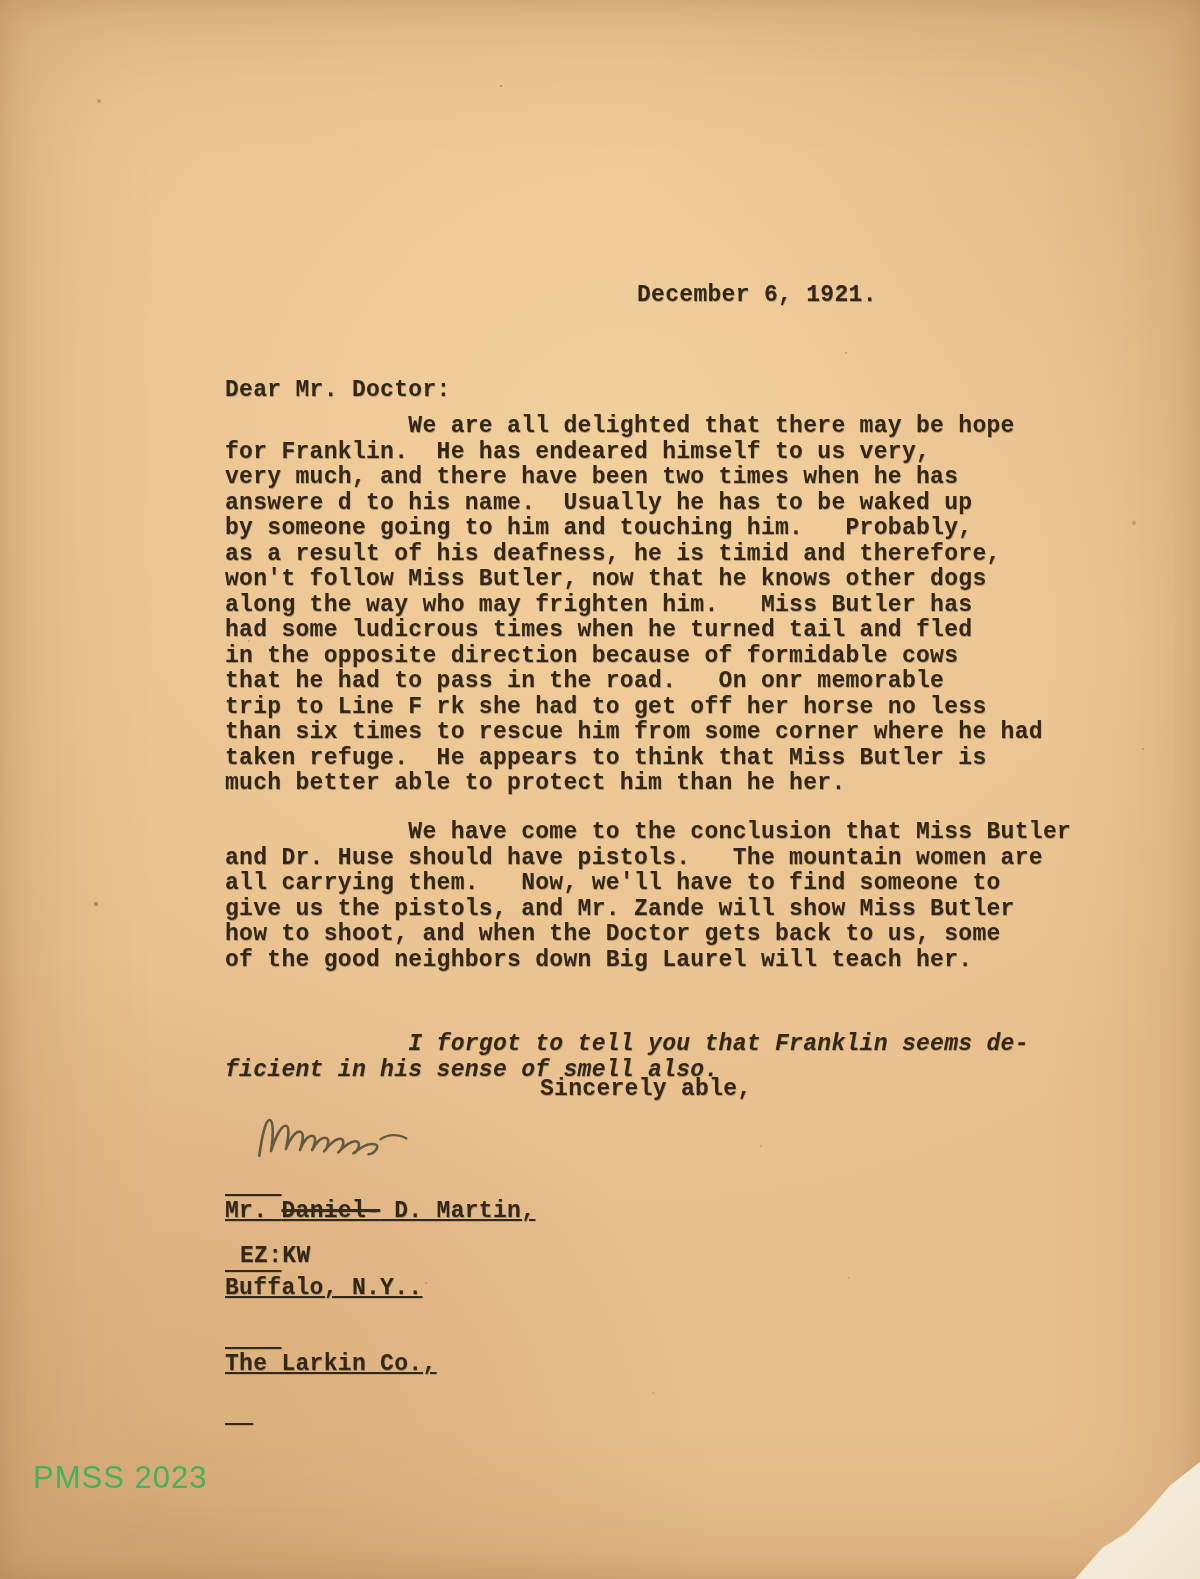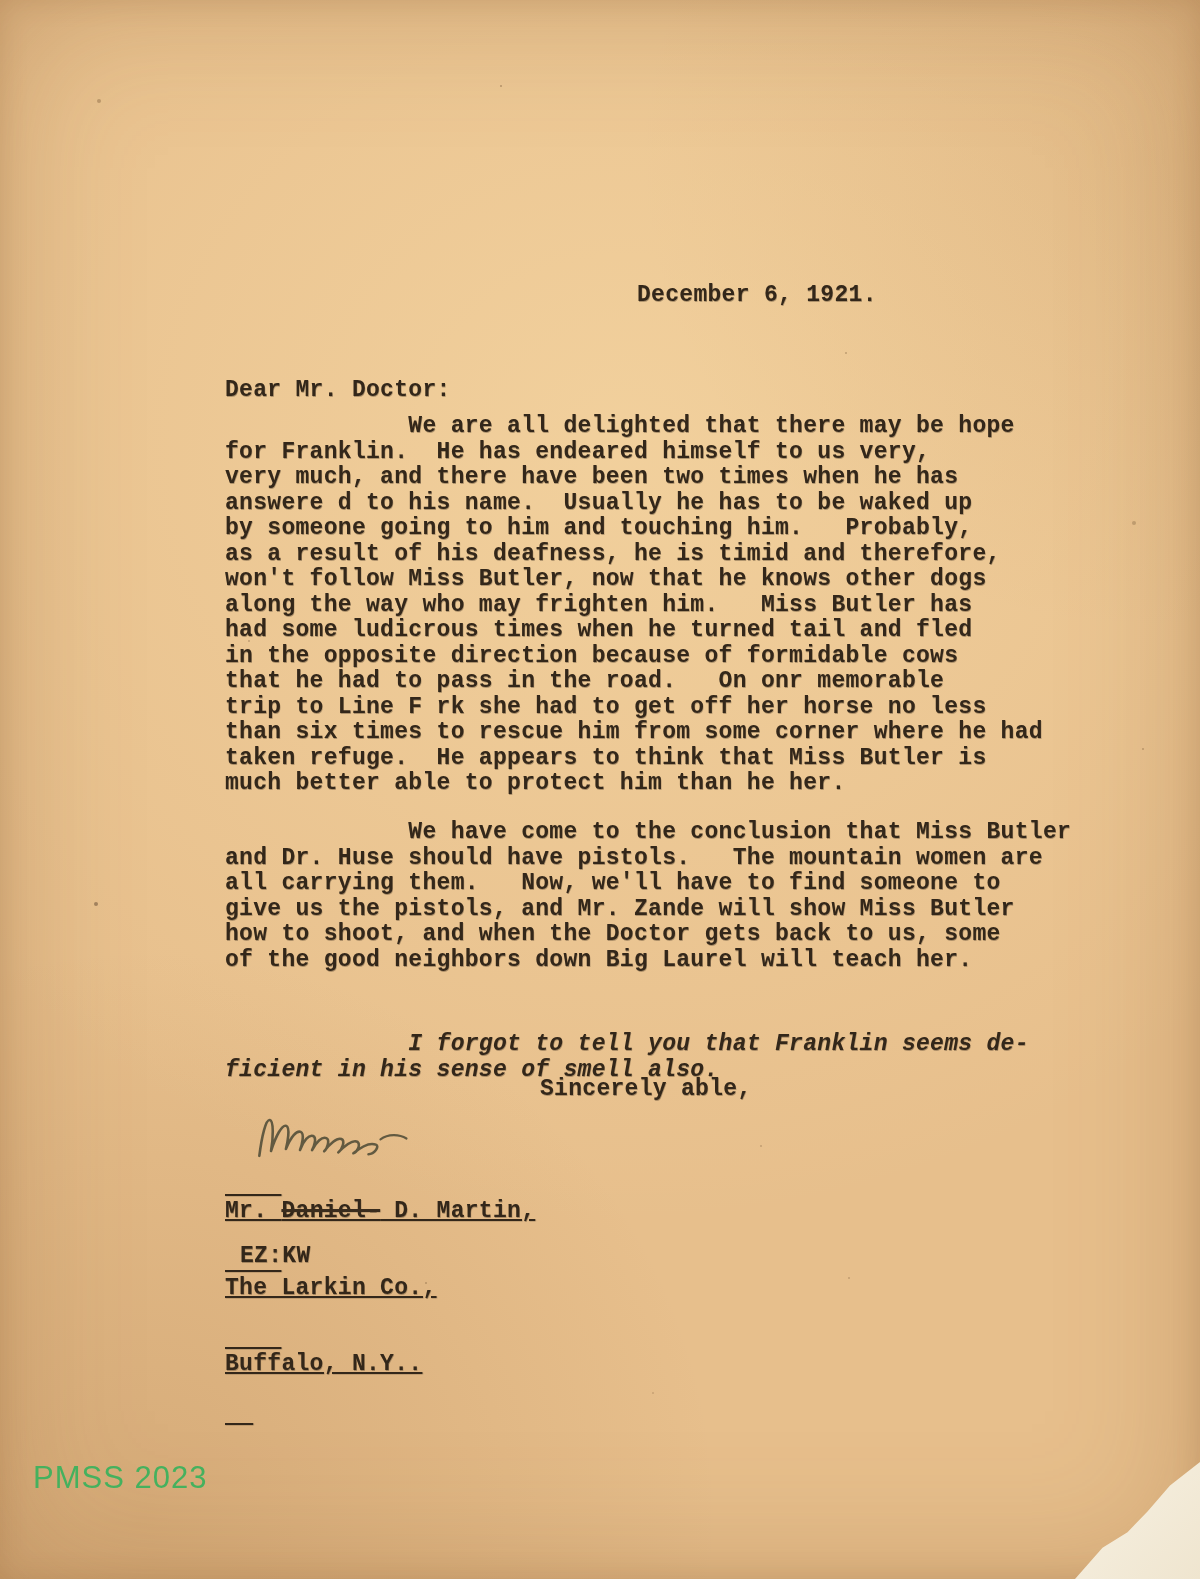--- a/index.html
+++ b/index.html
@@ -137,22 +137,22 @@
 
   <div class="typed closing">Sincerely able,</div>
 
   <svg class="signature" viewBox="0 0 180 60" width="180" height="60" aria-hidden="true">
     <path d="M 6,46 C 10,26 15,10 19,11 C 23,12 21,30 18,42 C 24,27 31,16 35,18 C 39,20 35,35 33,41 C 39,29 45,23 49,25 C 53,27 49,39 47,43 C 51,34 57,28 61,30 C 65,32 61,41 59,44 C 64,36 70,31 74,33 C 78,35 74,44 71,46 C 77,39 85,33 89,35 C 93,37 89,46 85,48 C 93,41 101,36 105,39 C 108,42 104,49 100,50 C 107,45 117,40 123,43 C 127,45 121,52 115,52" fill="none" stroke="#55503a" stroke-width="2.6" stroke-linecap="round" stroke-linejoin="round"></path>
     <path d="M 128,38 C 136,33 147,34 154,39" fill="none" stroke="#55503a" stroke-width="2.2" stroke-linecap="round"></path>
   </svg>
 
   <div class="typed recipient">
     <div><span>Mr. </span><span class="struck">Daniel-</span><span> D. Martin,</span></div>
+    <div>Buffalo, N.Y..</div>
     <div>The Larkin Co.,</div>
-    <div>Buffalo, N.Y..</div>
   </div>
 
   <div class="typed initials">EZ:KW</div>
 
   <div class="watermark">PMSS 2023</div>
 
   <div class="torn-corner"></div>
   <div class="torn-edge"></div>
 
 </div>

